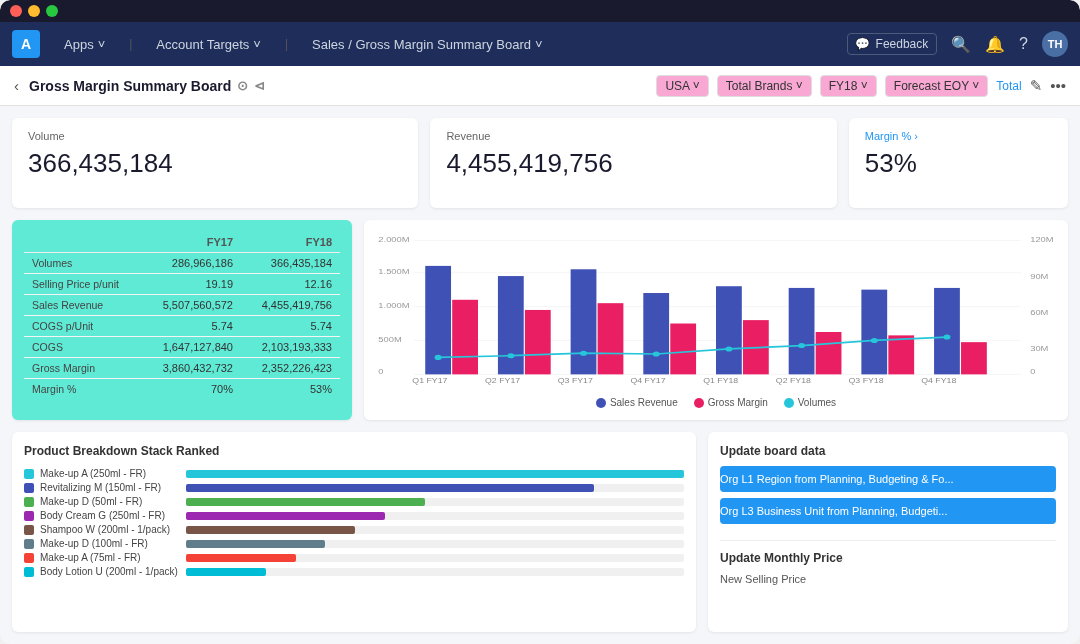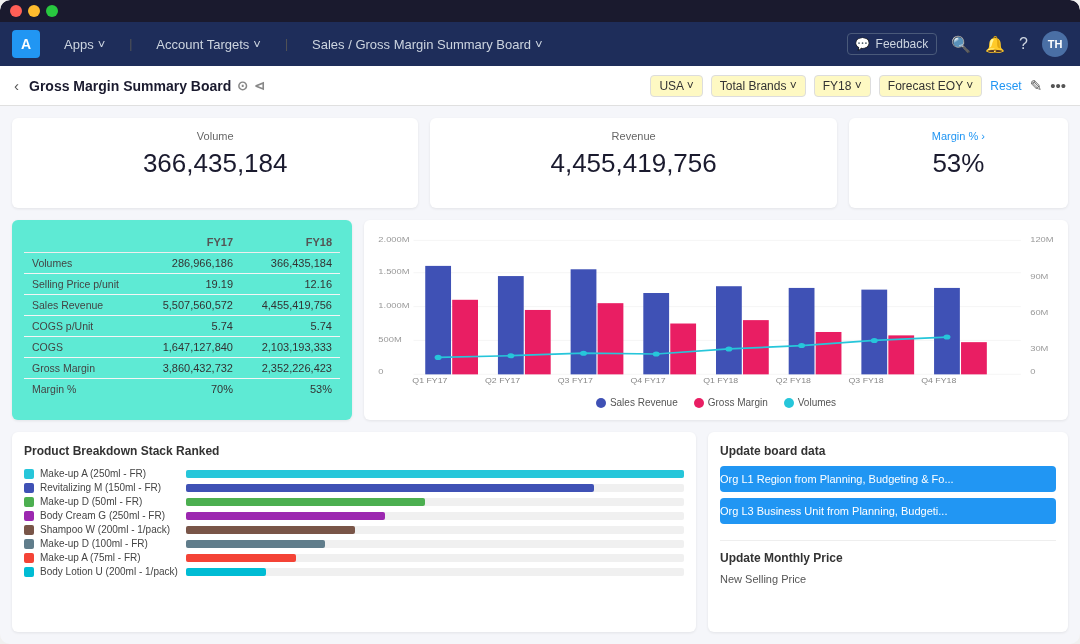--- a/index.html
+++ b/index.html
@@ -104,21 +104,21 @@
       align-items: center;
       gap: 6px;
     }
     .sub-nav-right {
       margin-left: auto;
       display: flex;
       align-items: center;
       gap: 8px;
     }
     .filter-btn {
-      background: #fef9c3;
+      background: #f9a8d4;
       border: 1px solid #ddd;
       border-radius: 4px;
       padding: 3px 8px;
       font-size: 12px;
       color: #333;
       cursor: pointer;
       display: flex;
       align-items: center;
       gap: 3px;
       text-align: right;
@@ -141,21 +141,20 @@
       gap: 12px;
       height: calc(644px - 22px - 44px - 40px);
       overflow: hidden;
     }
 
     
     .kpi-row {
       display: flex;
       gap: 12px;
       height: 90px;
-      text-align: center;
     }
     .kpi-card {
       background: white;
       border-radius: 6px;
       padding: 12px 16px;
       flex: 1;
       box-shadow: 0 1px 3px rgba(0,0,0,0.08);
     }
     .kpi-card.large { flex: 2; }
     .kpi-label { font-size: 11px; color: #666; margin-bottom: 6px; }
@@ -315,21 +314,21 @@
   <div class="sub-nav-title">
     <span>Gross Margin Summary Board</span>
     <span style="font-size:13px; color:#888;">⊙</span>
     <span style="font-size:13px; color:#888;">⊲</span>
   </div>
   <div class="sub-nav-right">
     <div class="filter-btn">USA ˅</div>
     <div class="filter-btn">Total Brands ˅</div>
     <div class="filter-btn">FY18 ˅</div>
     <div class="filter-btn">Forecast EOY ˅</div>
-    <button class="reset-btn">Reset</button>
+    <button class="reset-btn">Total</button>
     <span class="icon-btn">✎</span>
     <span class="icon-btn">•••</span>
   </div>
 </div>
 
 <div class="main-content">
 
   <div class="kpi-row">
     <div class="kpi-card large">
       <div class="kpi-label">Volume</div>

